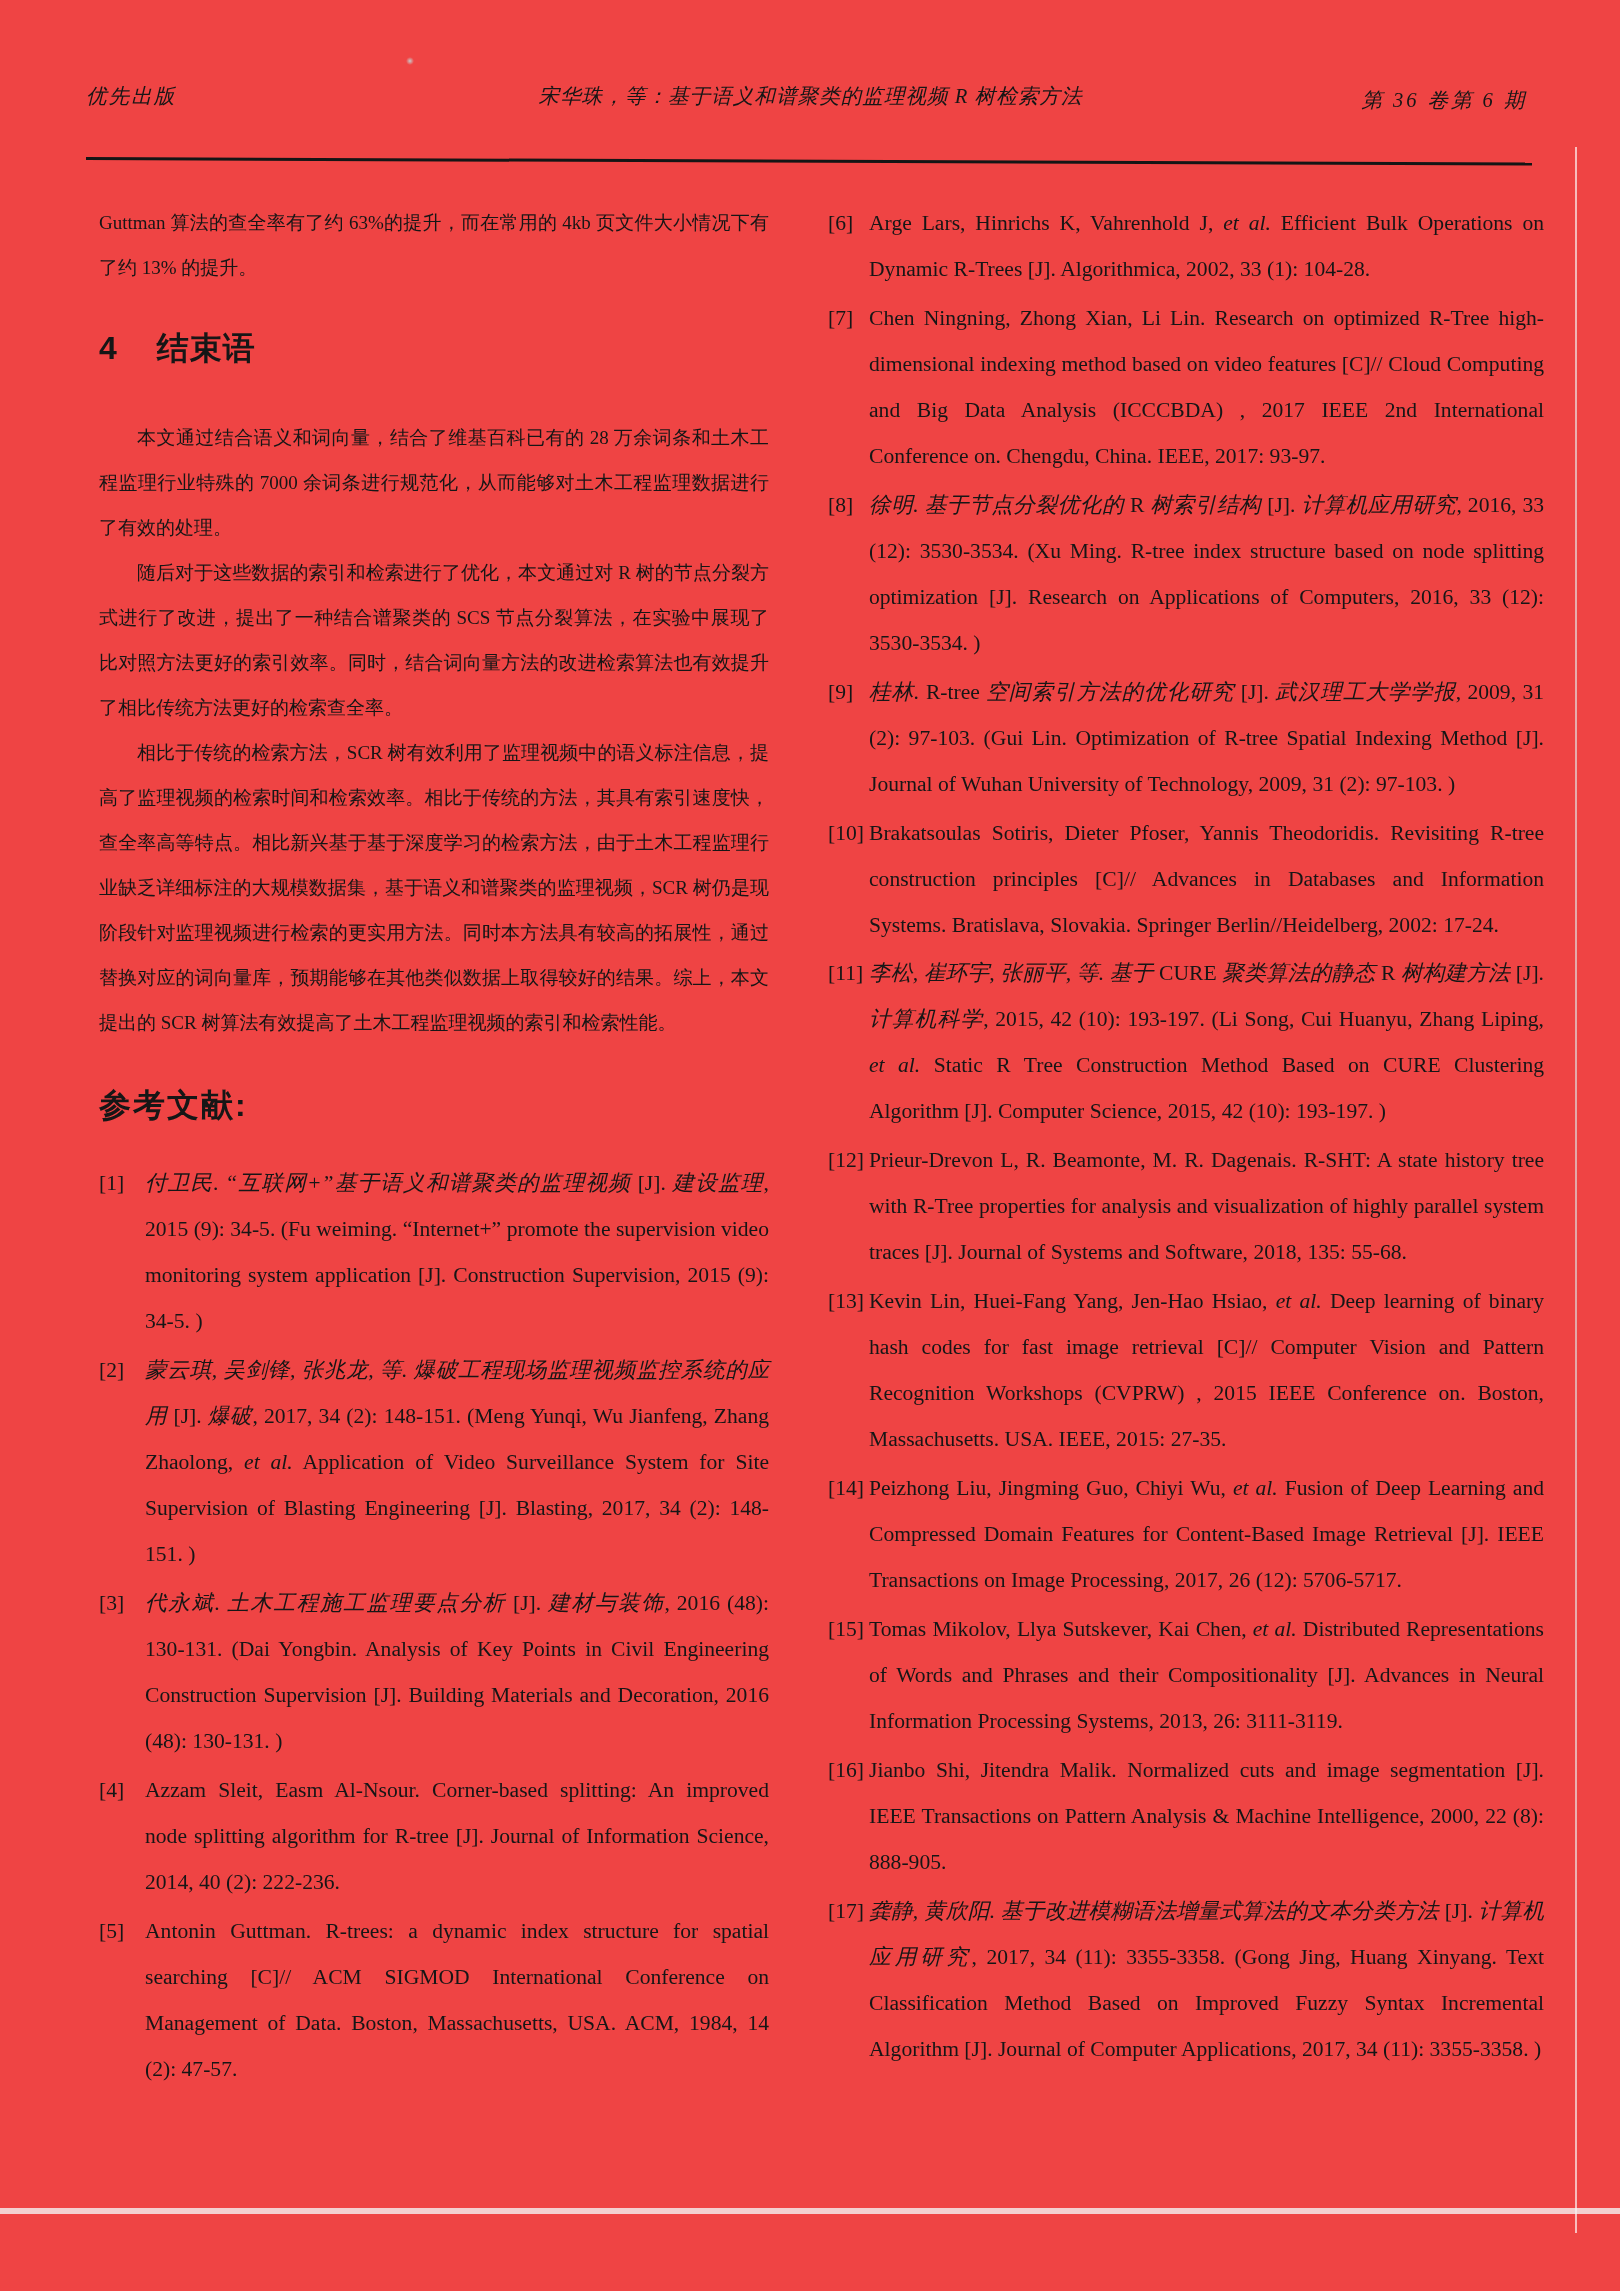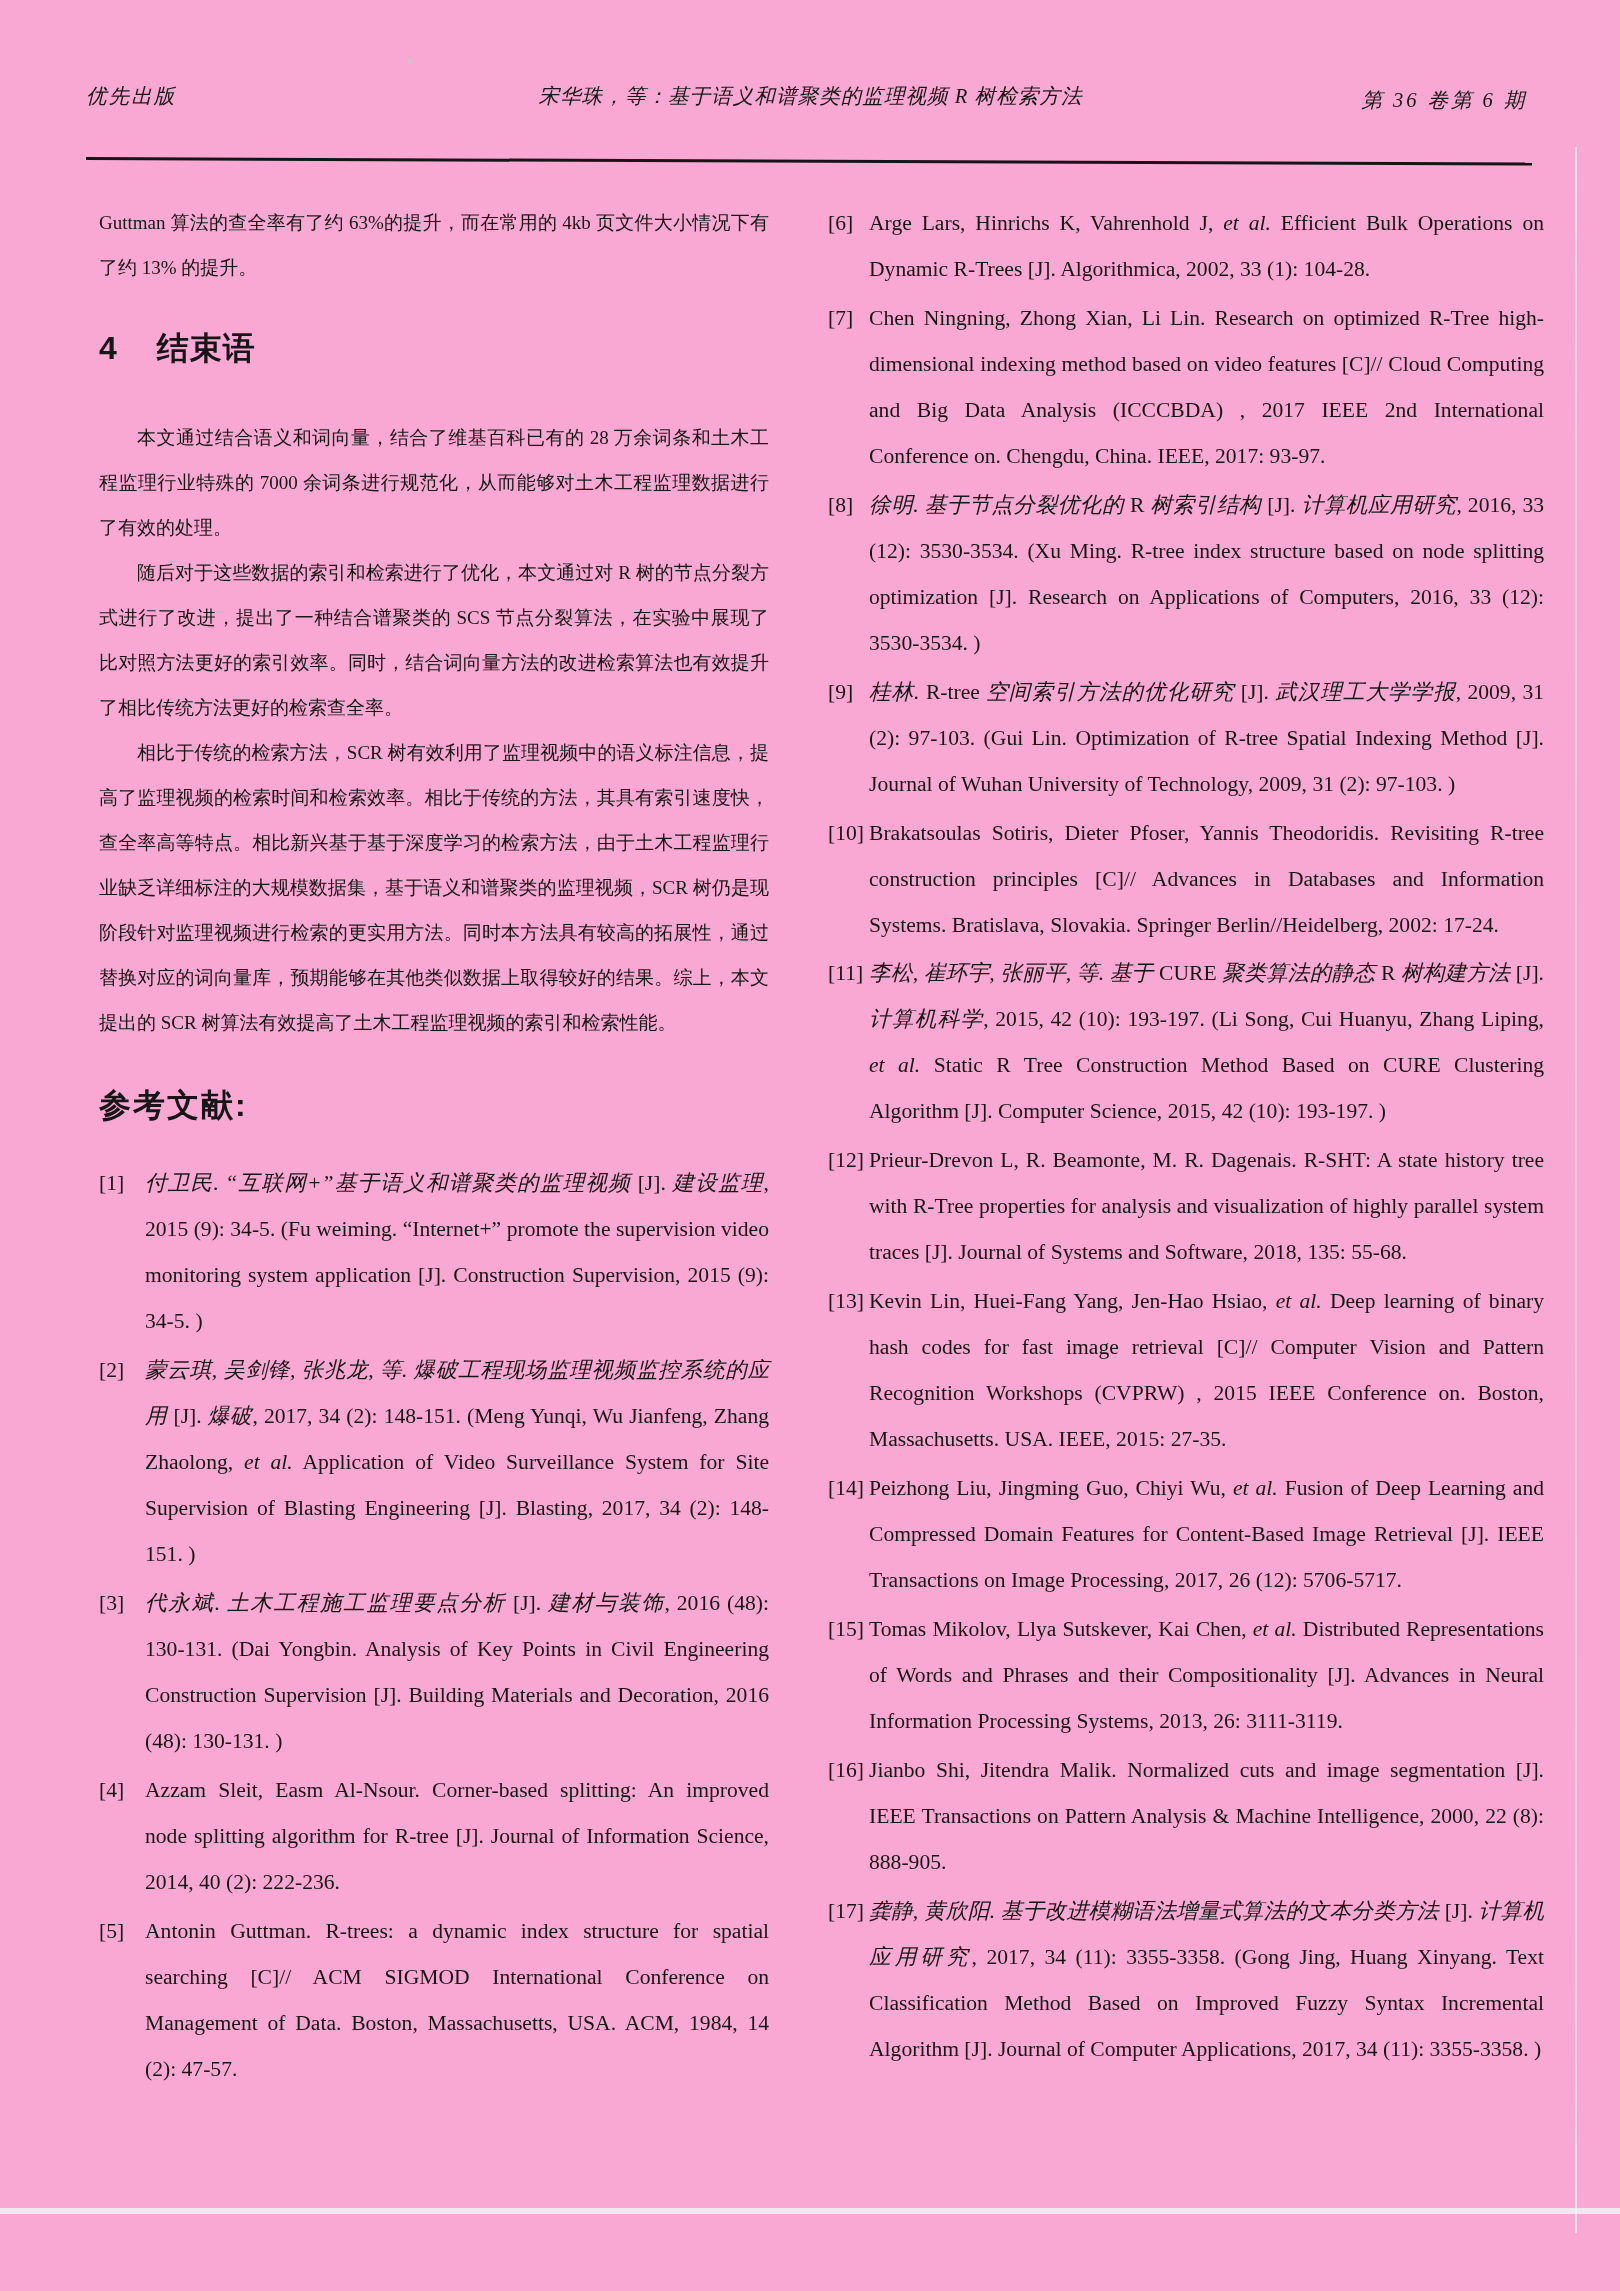--- a/index.html
+++ b/index.html
@@ -1,19 +1,19 @@
 <!DOCTYPE html>
 <html><head>
 <meta charset="utf-8">
 <style>
   html,body{margin:0;padding:0;background:#9a9a9a;}
   .page{
     position:relative;
     width:1620px;height:2292px;
-    background:#f9a8d4;
+    background:#ef4444;
     font-family:"Liberation Serif","DejaVu Serif",serif;
     color:#161616;
     overflow:hidden;
   }
   
   .header{
     position:absolute;top:84px;left:86px;width:1449px;
     font-size:20.6px;line-height:25.5px;
     font-style:italic;
   }

